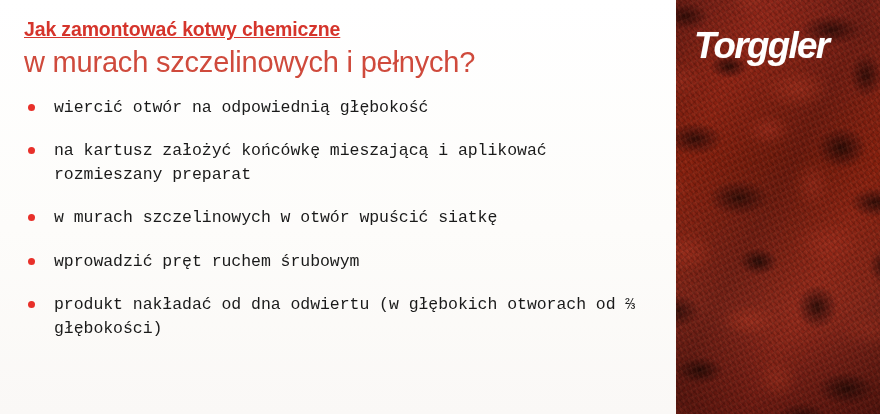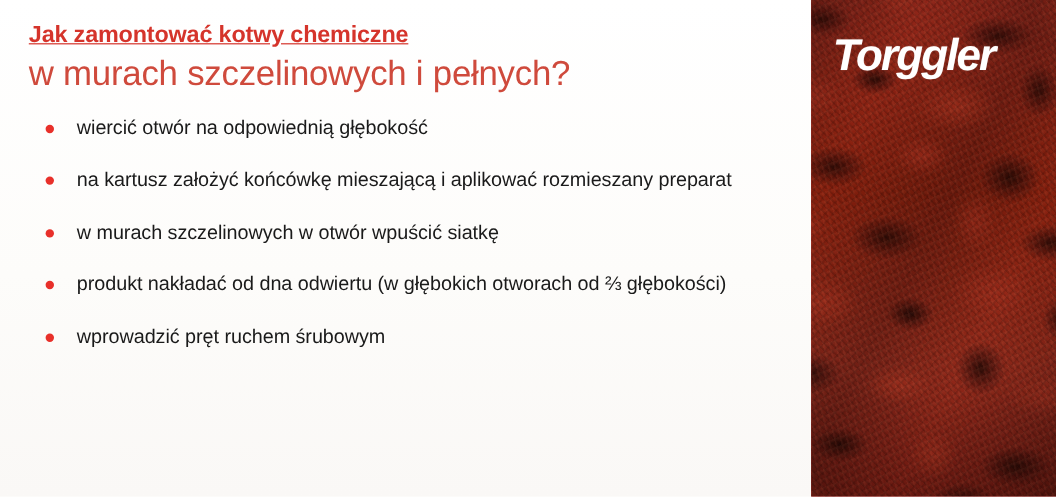--- a/index.html
+++ b/index.html
@@ -59,26 +59,27 @@
     color: #cf4a3c;
     letter-spacing: -0.2px;
     line-height: 1.18;
     margin: 0;
     white-space: nowrap;
   }
 
   
   .bullet-list {
     position: absolute;
-    left: 34px;
+    left: 24px;
     top: 96px;
     width: 630px;
     list-style: none;
     margin: 0;
     padding: 0;
+    font-family: Liberation Mono, monospace;
   }
 
   .bullet-item {
     position: relative;
     padding-left: 30px;
     margin-bottom: 20px;
     color: #1a1a1a;
     font-size: 16.5px;
     line-height: 1.42;
     letter-spacing: -0.05px;
@@ -103,21 +104,21 @@
   }
 
   
   .red-panel {
     position: absolute;
     left: 676px;
     top: 0;
     width: 204px;
     height: 414px;
     overflow: hidden;
-    background-color: #b91c1c;
+    background-color: #0f172a;
   }
 
   .red-panel .tex {
     position: absolute;
     inset: -20px;
     background-color: #8a2319;
     background-image:
       radial-gradient(ellipse 34px 20px at 12% 8%,  rgba(40,8,5,0.85) 0%, rgba(40,8,5,0) 70%),
       radial-gradient(ellipse 26px 30px at 38% 3%,  rgba(170,52,34,0.55) 0%, rgba(170,52,34,0) 72%),
       radial-gradient(ellipse 44px 22px at 72% 11%, rgba(32,6,4,0.8) 0%, rgba(32,6,4,0) 70%),
@@ -225,25 +226,25 @@
       <li class="bullet-item">
         <span class="bullet-dot"></span>
         <span class="bullet-text">na kartusz założyć końcówkę mieszającą i aplikować rozmieszany preparat</span>
       </li>
       <li class="bullet-item">
         <span class="bullet-dot"></span>
         <span class="bullet-text">w murach szczelinowych w otwór wpuścić siatkę</span>
       </li>
       <li class="bullet-item">
         <span class="bullet-dot"></span>
+        <span class="bullet-text">wprowadzić pręt ruchem śrubowym</span>
+      </li>
+      <li class="bullet-item">
+        <span class="bullet-dot"></span>
         <span class="bullet-text">produkt nakładać od dna odwiertu (w głębokich otworach od ⅔ głębokości)</span>
-      </li>
-      <li class="bullet-item">
-        <span class="bullet-dot"></span>
-        <span class="bullet-text">wprowadzić pręt ruchem śrubowym</span>
       </li>
     </ul>
 
   </div>
 
   <div class="red-panel">
     <div class="tex"></div>
     <div class="grain"></div>
     <div class="grain2"></div>
     <div class="vignette"></div>

